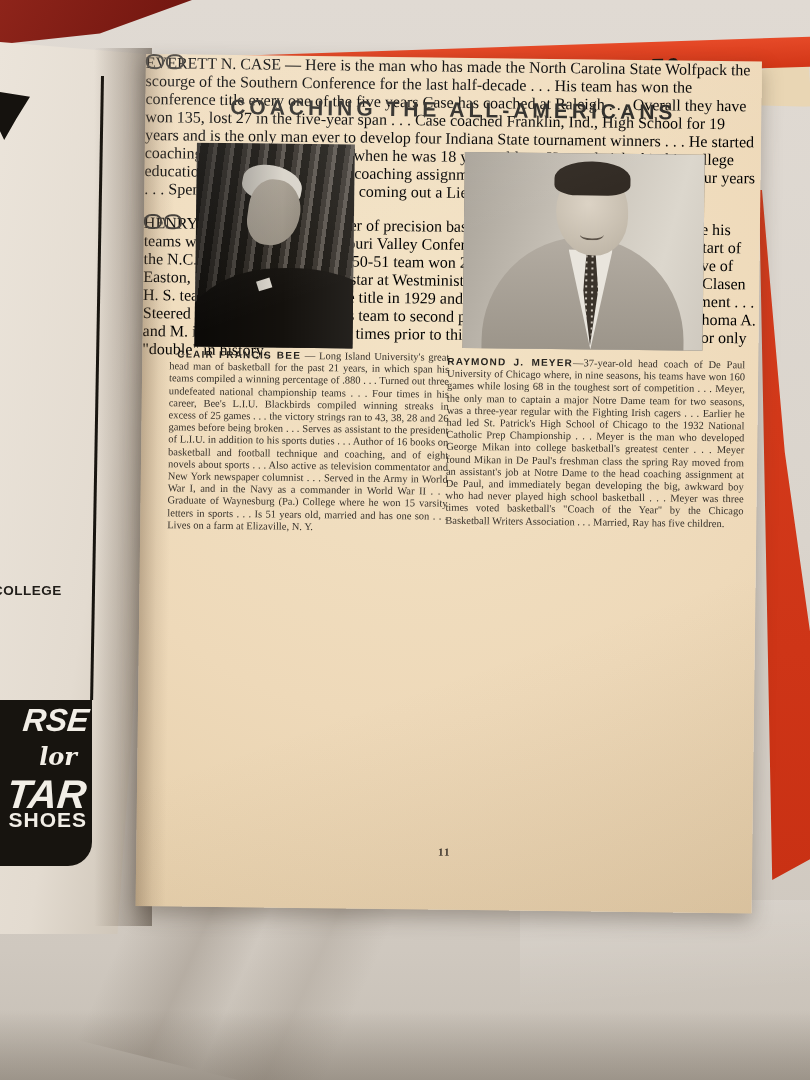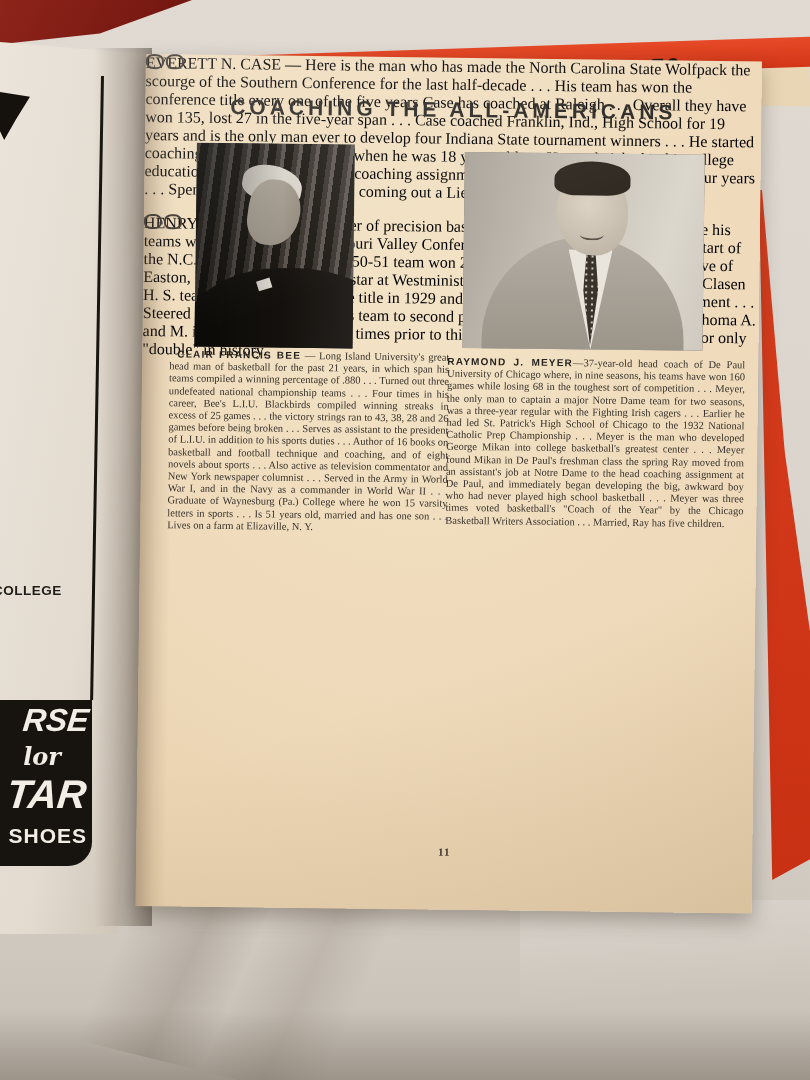--- a/index.html
+++ b/index.html
@@ -37,23 +37,23 @@
     clip-path:polygon(0 0,92% 1.5%,99% 7%,66% 100%,0 100%);}
   #left-page .rule{position:absolute;left:101px;top:34px;width:2.5px;height:624px;background:#17140f;
     transform:rotate(1deg);transform-origin:top left;}
   #left-page .logo-frag{position:absolute;left:0;top:50px;width:30px;height:48px;background:#15120e;
     clip-path:polygon(0 0,100% 10%,55% 55%,14% 100%,0 82%);}
   #left-page .college{position:absolute;left:-7px;top:541px;font:700 13.5px "Liberation Sans",sans-serif;
     color:#201d19;letter-spacing:.5px;}
   #ad-box{position:absolute;left:0;top:658px;width:92px;height:166px;background:#17140f;
     border-radius:0 0 24px 0;color:#f2eee6;overflow:visible;}
   #ad-box .l1{position:absolute;right:3px;top:2px;font:italic 900 32px "Liberation Sans",sans-serif;transform:skewX(-6deg);}
-  #ad-box .l2{position:absolute;right:31px;top:42px;font:italic 700 24px "DejaVu Serif",serif;}
+  #ad-box .l2{position:absolute;right:15px;top:42px;font:italic 700 24px "DejaVu Serif",serif;}
   #ad-box .l3{position:absolute;right:6px;top:72px;font:italic 900 40px "Liberation Sans",sans-serif;transform:skewX(-6deg);}
-  #ad-box .l4{position:absolute;right:5px;top:124px;font:700 21px "Liberation Sans",sans-serif;letter-spacing:1px;}
+  #ad-box .l4{position:absolute;right:5px;top:108px;font:700 21px "Liberation Sans",sans-serif;letter-spacing:1px;}
   #gutter-shadow{left:94px;top:48px;width:58px;height:878px;z-index:3;pointer-events:none;
     background:linear-gradient(90deg,rgba(70,55,40,0) 0%,rgba(70,55,40,.28) 62%,rgba(48,36,24,.45) 100%);}
   
   #page{left:146px;top:54px;width:616px;height:852px;z-index:4;
     background:radial-gradient(120% 90% at 45% 28%,#f3e3c6 0%,#eed9b9 55%,#e4cda8 100%);
     transform:rotate(.7deg);transform-origin:top left;
     box-shadow:0 8px 20px rgba(60,48,36,.35);}
   #page::before{content:"";position:absolute;left:0;top:0;width:30px;height:100%;
     background:linear-gradient(90deg,rgba(92,70,48,.34),rgba(92,70,48,.10) 55%,transparent);}
   #page::after{content:"";position:absolute;inset:0;pointer-events:none;

